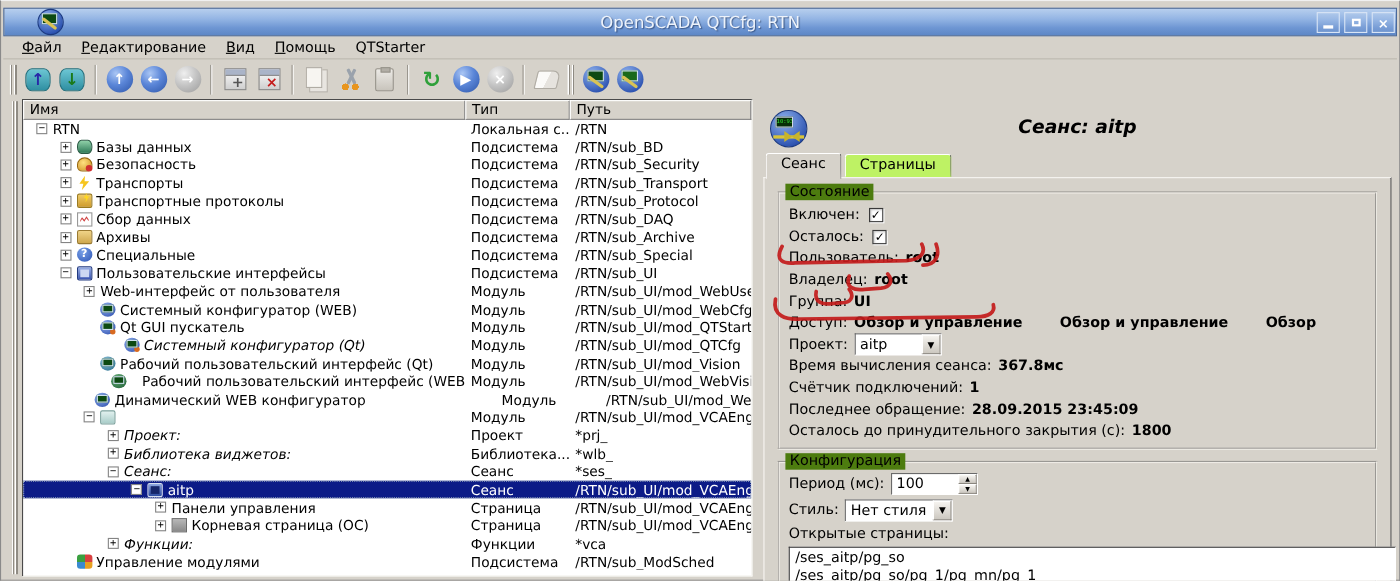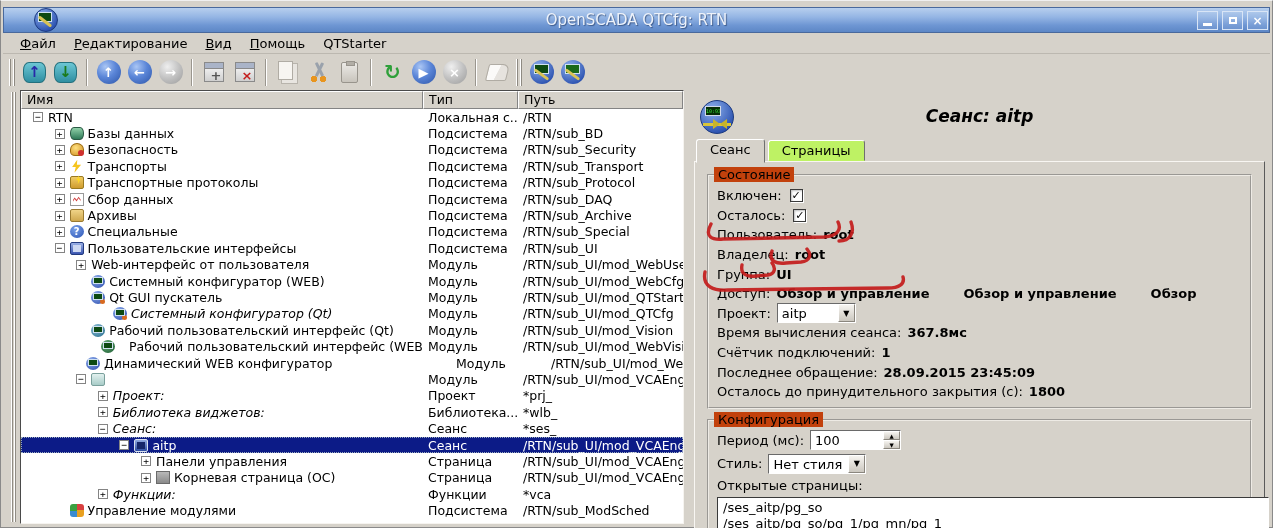--- a/index.html
+++ b/index.html
@@ -97,31 +97,31 @@
   .sess-icon .vl1{left:12px;border-width:5px 0 5px 7px;border-color:transparent transparent transparent #c8b42a}
   .sess-icon .vl2{left:19px;border-width:5px 7px 5px 0;border-color:transparent #c8b42a transparent transparent}
   .panel-title{text-align:center;padding-top:16px;font-size:17px;font-weight:bold;font-style:italic}
   .tabs{position:absolute;left:4px;top:48px;right:0;height:23px;display:flex;align-items:flex-end}
   .tab{border:1px solid;border-color:#fff #6f6f6f transparent #fff;border-radius:3px 3px 0 0;margin-right:3px;padding:2px 13px;position:relative}
   .tab.active{background:#d6d2ca;z-index:3;padding-bottom:5px;margin-bottom:-2px;font-weight:normal}
   .tab.inactive{background:#bef264;padding-bottom:2px}
   .tab-frame{position:absolute;left:2px;right:2px;top:71px;bottom:-14px;z-index:1;
     border:1px solid;border-color:#f8f6f2 #5a5a5a #5a5a5a #f8f6f2;background:#d6d2ca;padding:12px 12px 0}
   .groupbox{position:relative;border:2px groove #eeebe5;padding:10px 8px 5px;margin-bottom:10px}
-  .gb-legend{position:absolute;top:-9px;left:5px;background:#c2410c;padding:0 4px}
+  .gb-legend{position:absolute;top:-9px;left:5px;background:#4d7c0f;padding:0 4px}
   .frow{display:flex;align-items:center;height:19.6px;white-space:nowrap}
   .frow .lbl{margin-right:6px}
   .bval{font-weight:bold}
   .acc-val{font-weight:bold;margin-right:34px}
   .cbx{width:13px;height:13px;border:1px solid #3a3a3a;background:#fff;box-shadow:inset 1px 1px 2px rgba(0,0,0,.25),1px 1px 0 #fff;display:flex;align-items:center;justify-content:center;font-size:11px;font-weight:bold;margin-left:2px}
   .combo{display:inline-flex;height:20px;border:1px solid;border-color:#6a6a6a #fff #fff #6a6a6a;background:#fff;align-items:stretch}
   .cfield{padding:1px 6px 0 4px;min-width:60px;line-height:17px}
   .cbtn{width:17px;background:linear-gradient(#f6f4f0,#ccc8c0);border:1px solid;border-color:#fff #8a867e #8a867e #fff;display:flex;align-items:center;justify-content:center;font-size:8px}
   .spin{display:inline-flex;height:20px;border:1px solid;border-color:#6a6a6a #fff #fff #6a6a6a;background:#fff}
-  .sfield{width:72px;padding:1px 4px 0;line-height:17px}
+  .sfield{width:60px;padding:1px 4px 0;line-height:17px}
   .sbtns{width:17px;display:flex;flex-direction:column}
   .sb{flex:1;background:linear-gradient(#f6f4f0,#ccc8c0);border:1px solid;border-color:#fff #8a867e #8a867e #fff;font-size:5.5px;display:flex;align-items:center;justify-content:center}
   .pages-label{height:19px;white-space:nowrap}
   textarea.pages-area{display:block;width:552px;height:52px;border:1px solid;border-color:#3a3a3a #fff #fff #3a3a3a;background:#fff;font-family:"DejaVu Sans","Liberation Sans",sans-serif;font-size:13px;line-height:16px;resize:none;padding:2px 5px;overflow:hidden}
   
   .annotations{position:absolute;inset:0;z-index:50;pointer-events:none}
 </style>
 </head>
 <body>
 

